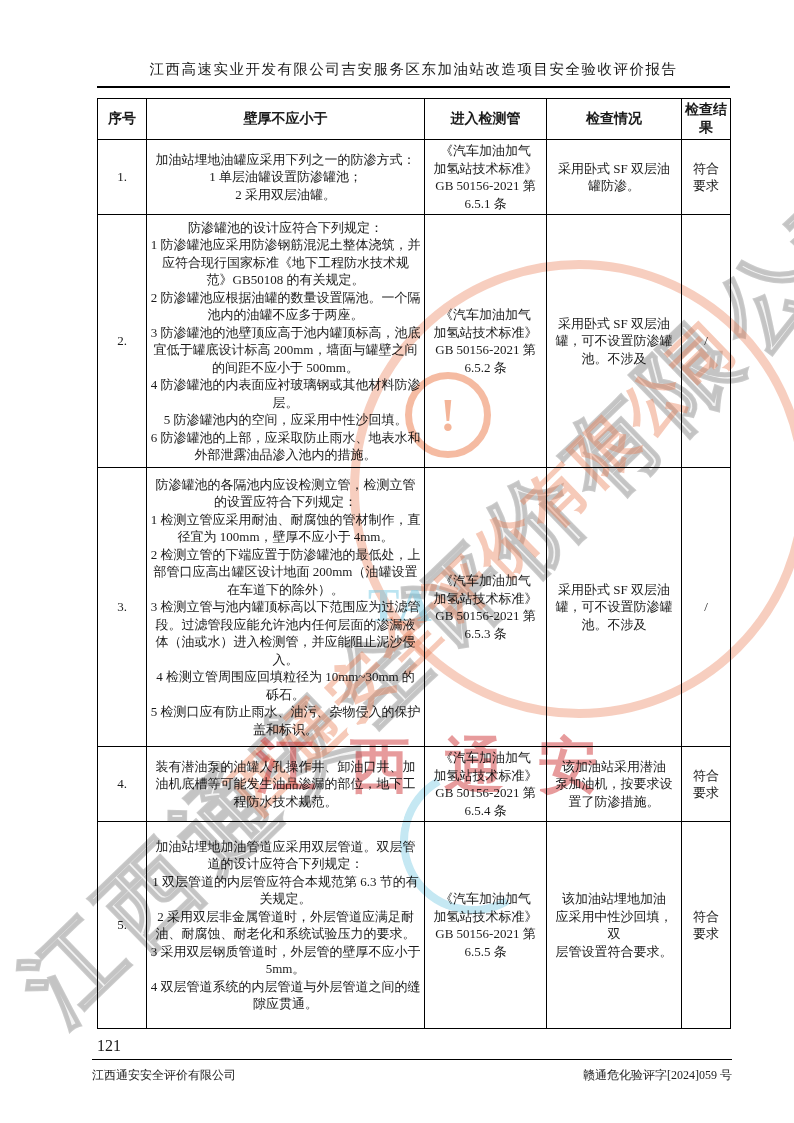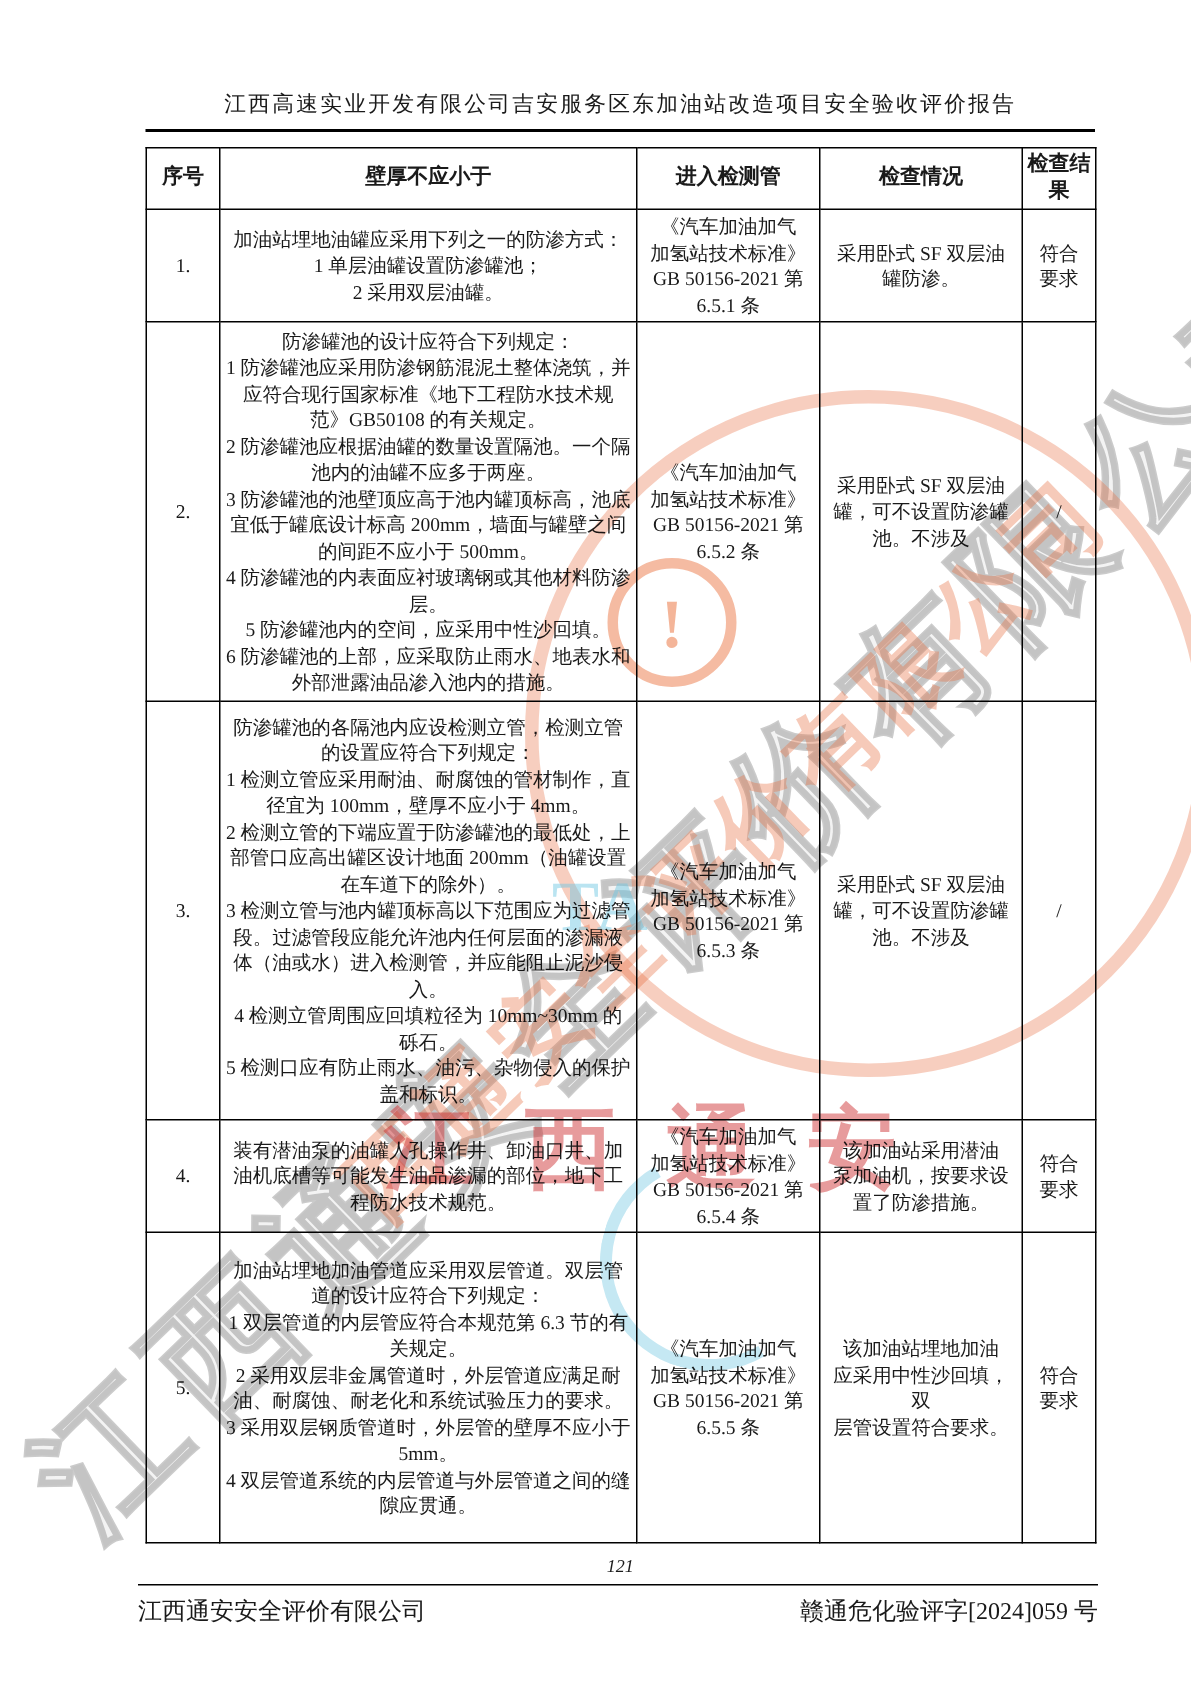--- a/index.html
+++ b/index.html
@@ -51,32 +51,31 @@
     white-space: pre-line;
   }
   tr.r1 { height: 70px; }
   tr.r2 { height: 253px; }
   tr.r3 { height: 279px; }
   tr.r4 { height: 68px; }
   tr.r5 { height: 207px; }
   .page-number {
     width: 633px;
     margin: 8px 0 0 97px;
-    text-align: center;
-    font-size: 12px;
-    font-style: italic;
+    text-align: left;
+    font-size: 16px;
   }
   .footer {
     width: 640px;
     margin: 4px 0 0 92px;
     border-top: 1.5px solid #000;
     padding-top: 7px;
     display: flex;
     justify-content: space-between;
-    font-size: 16px;
+    font-size: 12px;
   }
   
   .wm-layer {
     position: absolute;
     inset: 0;
     z-index: 2;
     pointer-events: none;
     mix-blend-mode: multiply;
   }
   .wm { position: absolute; white-space: nowrap; }

